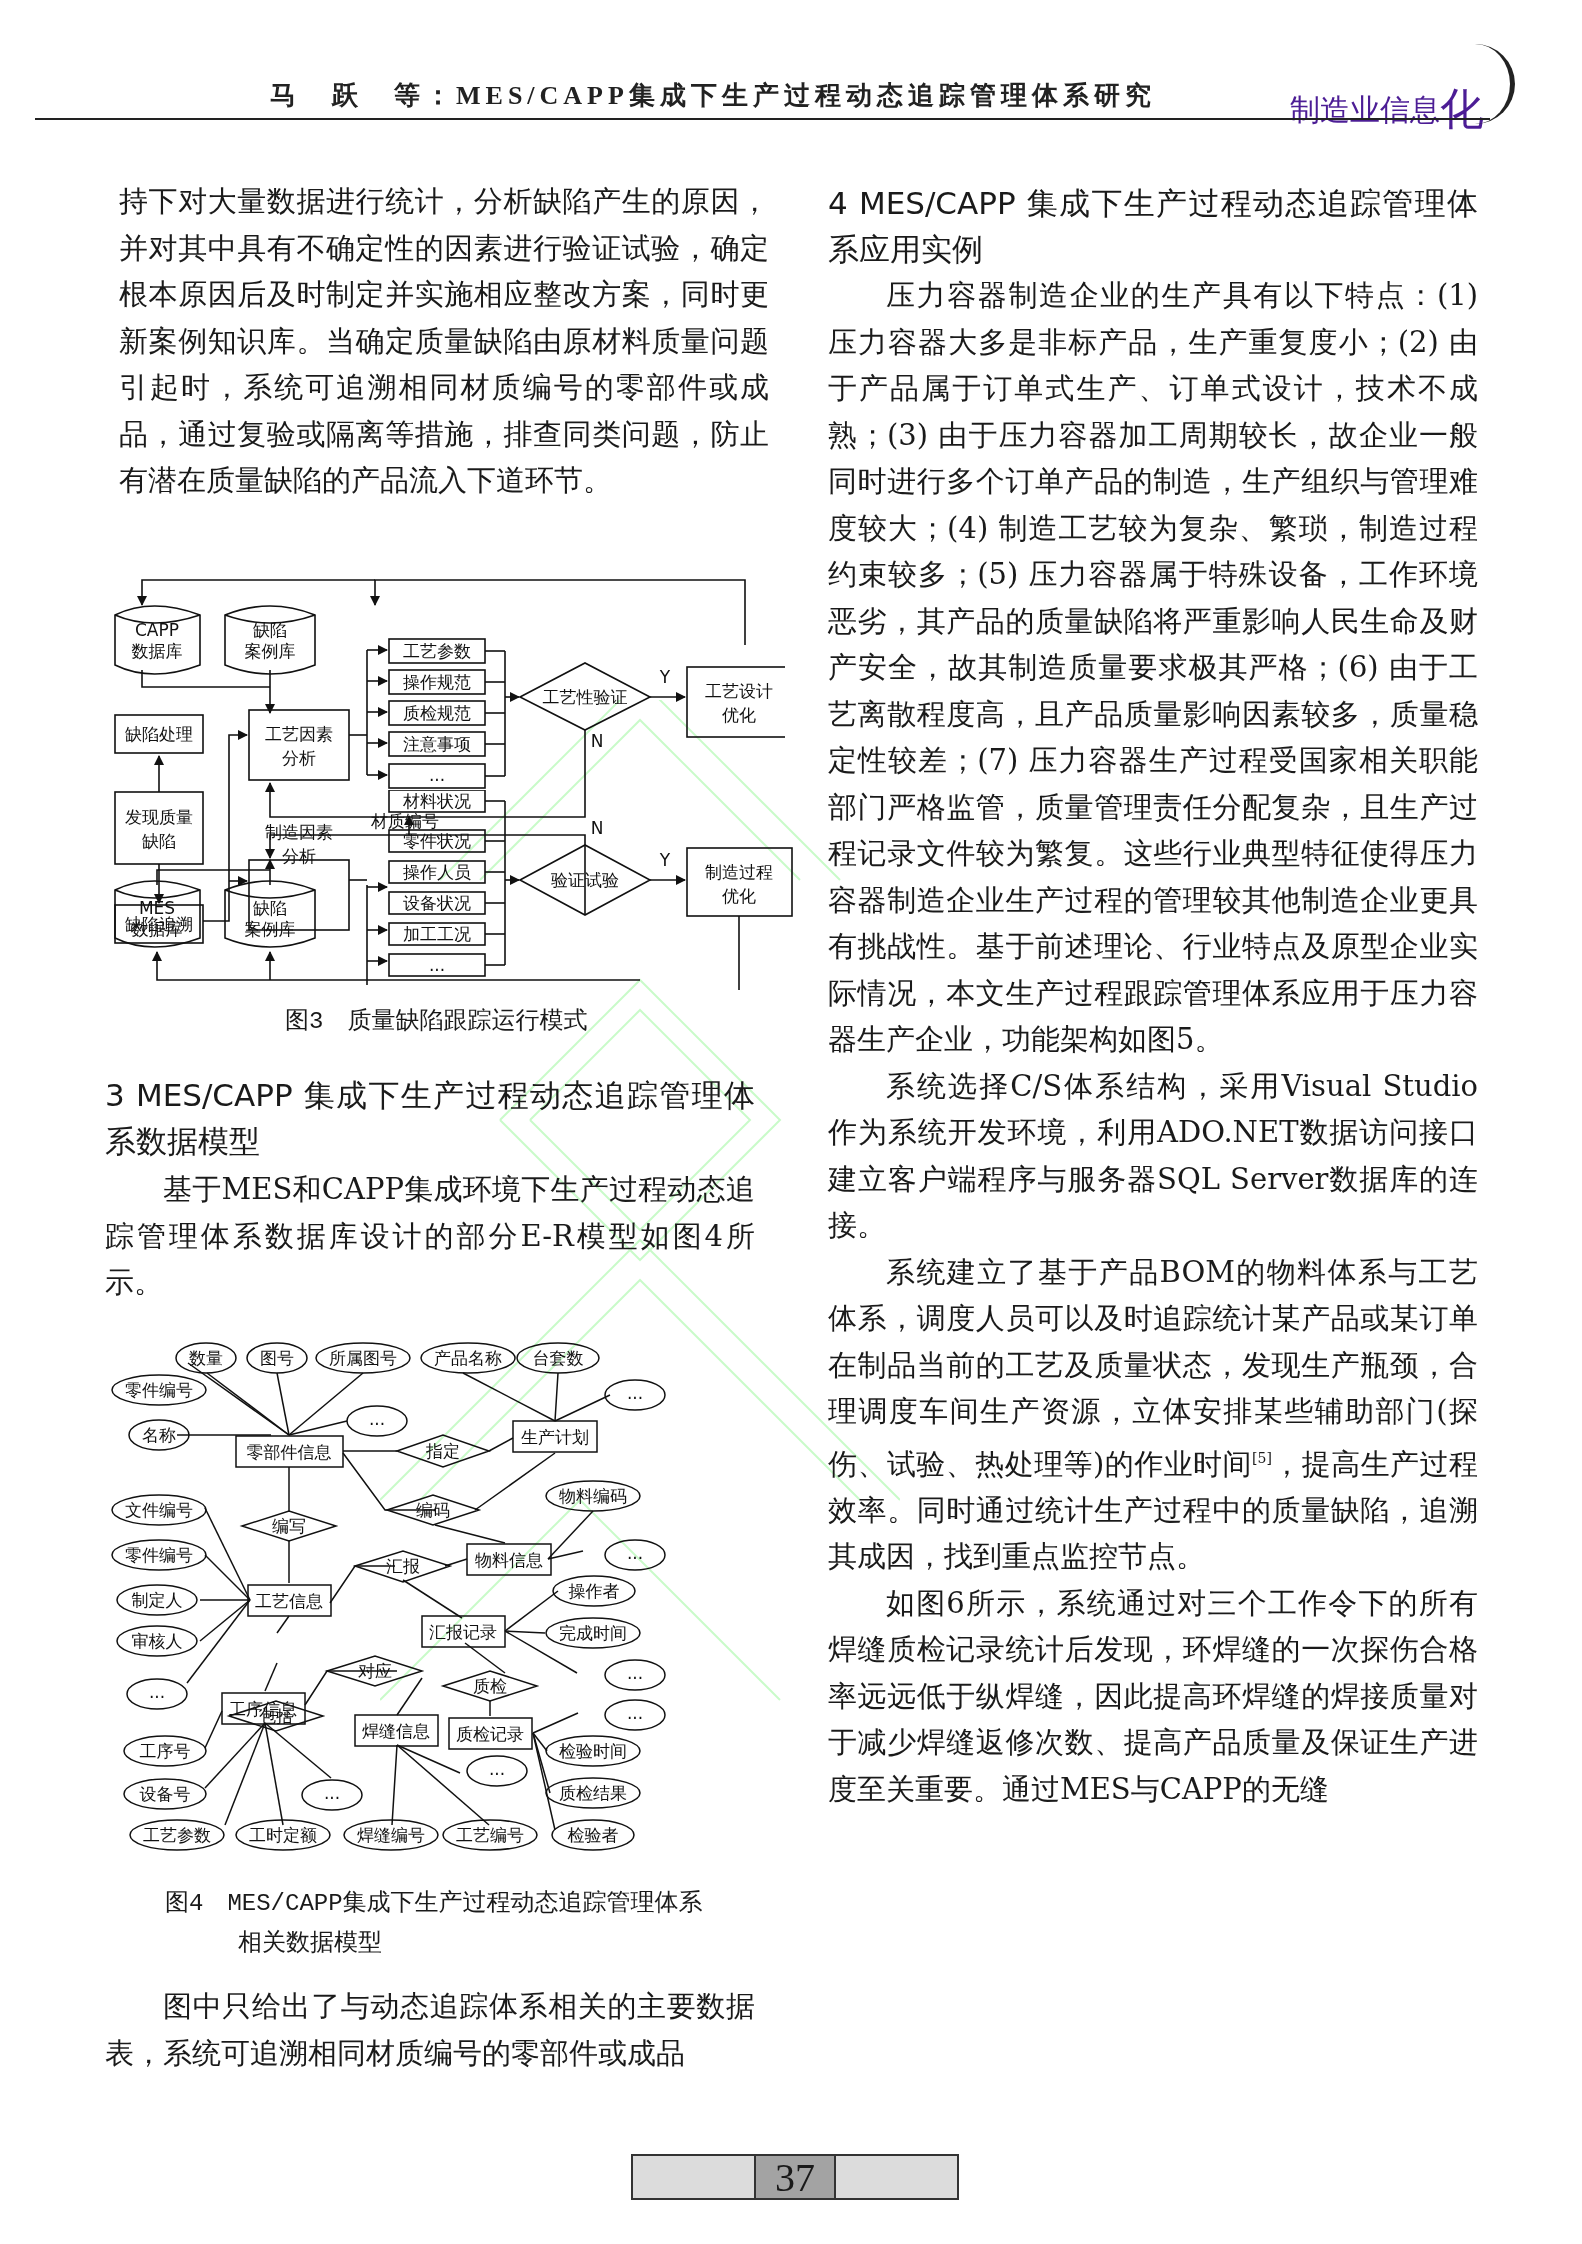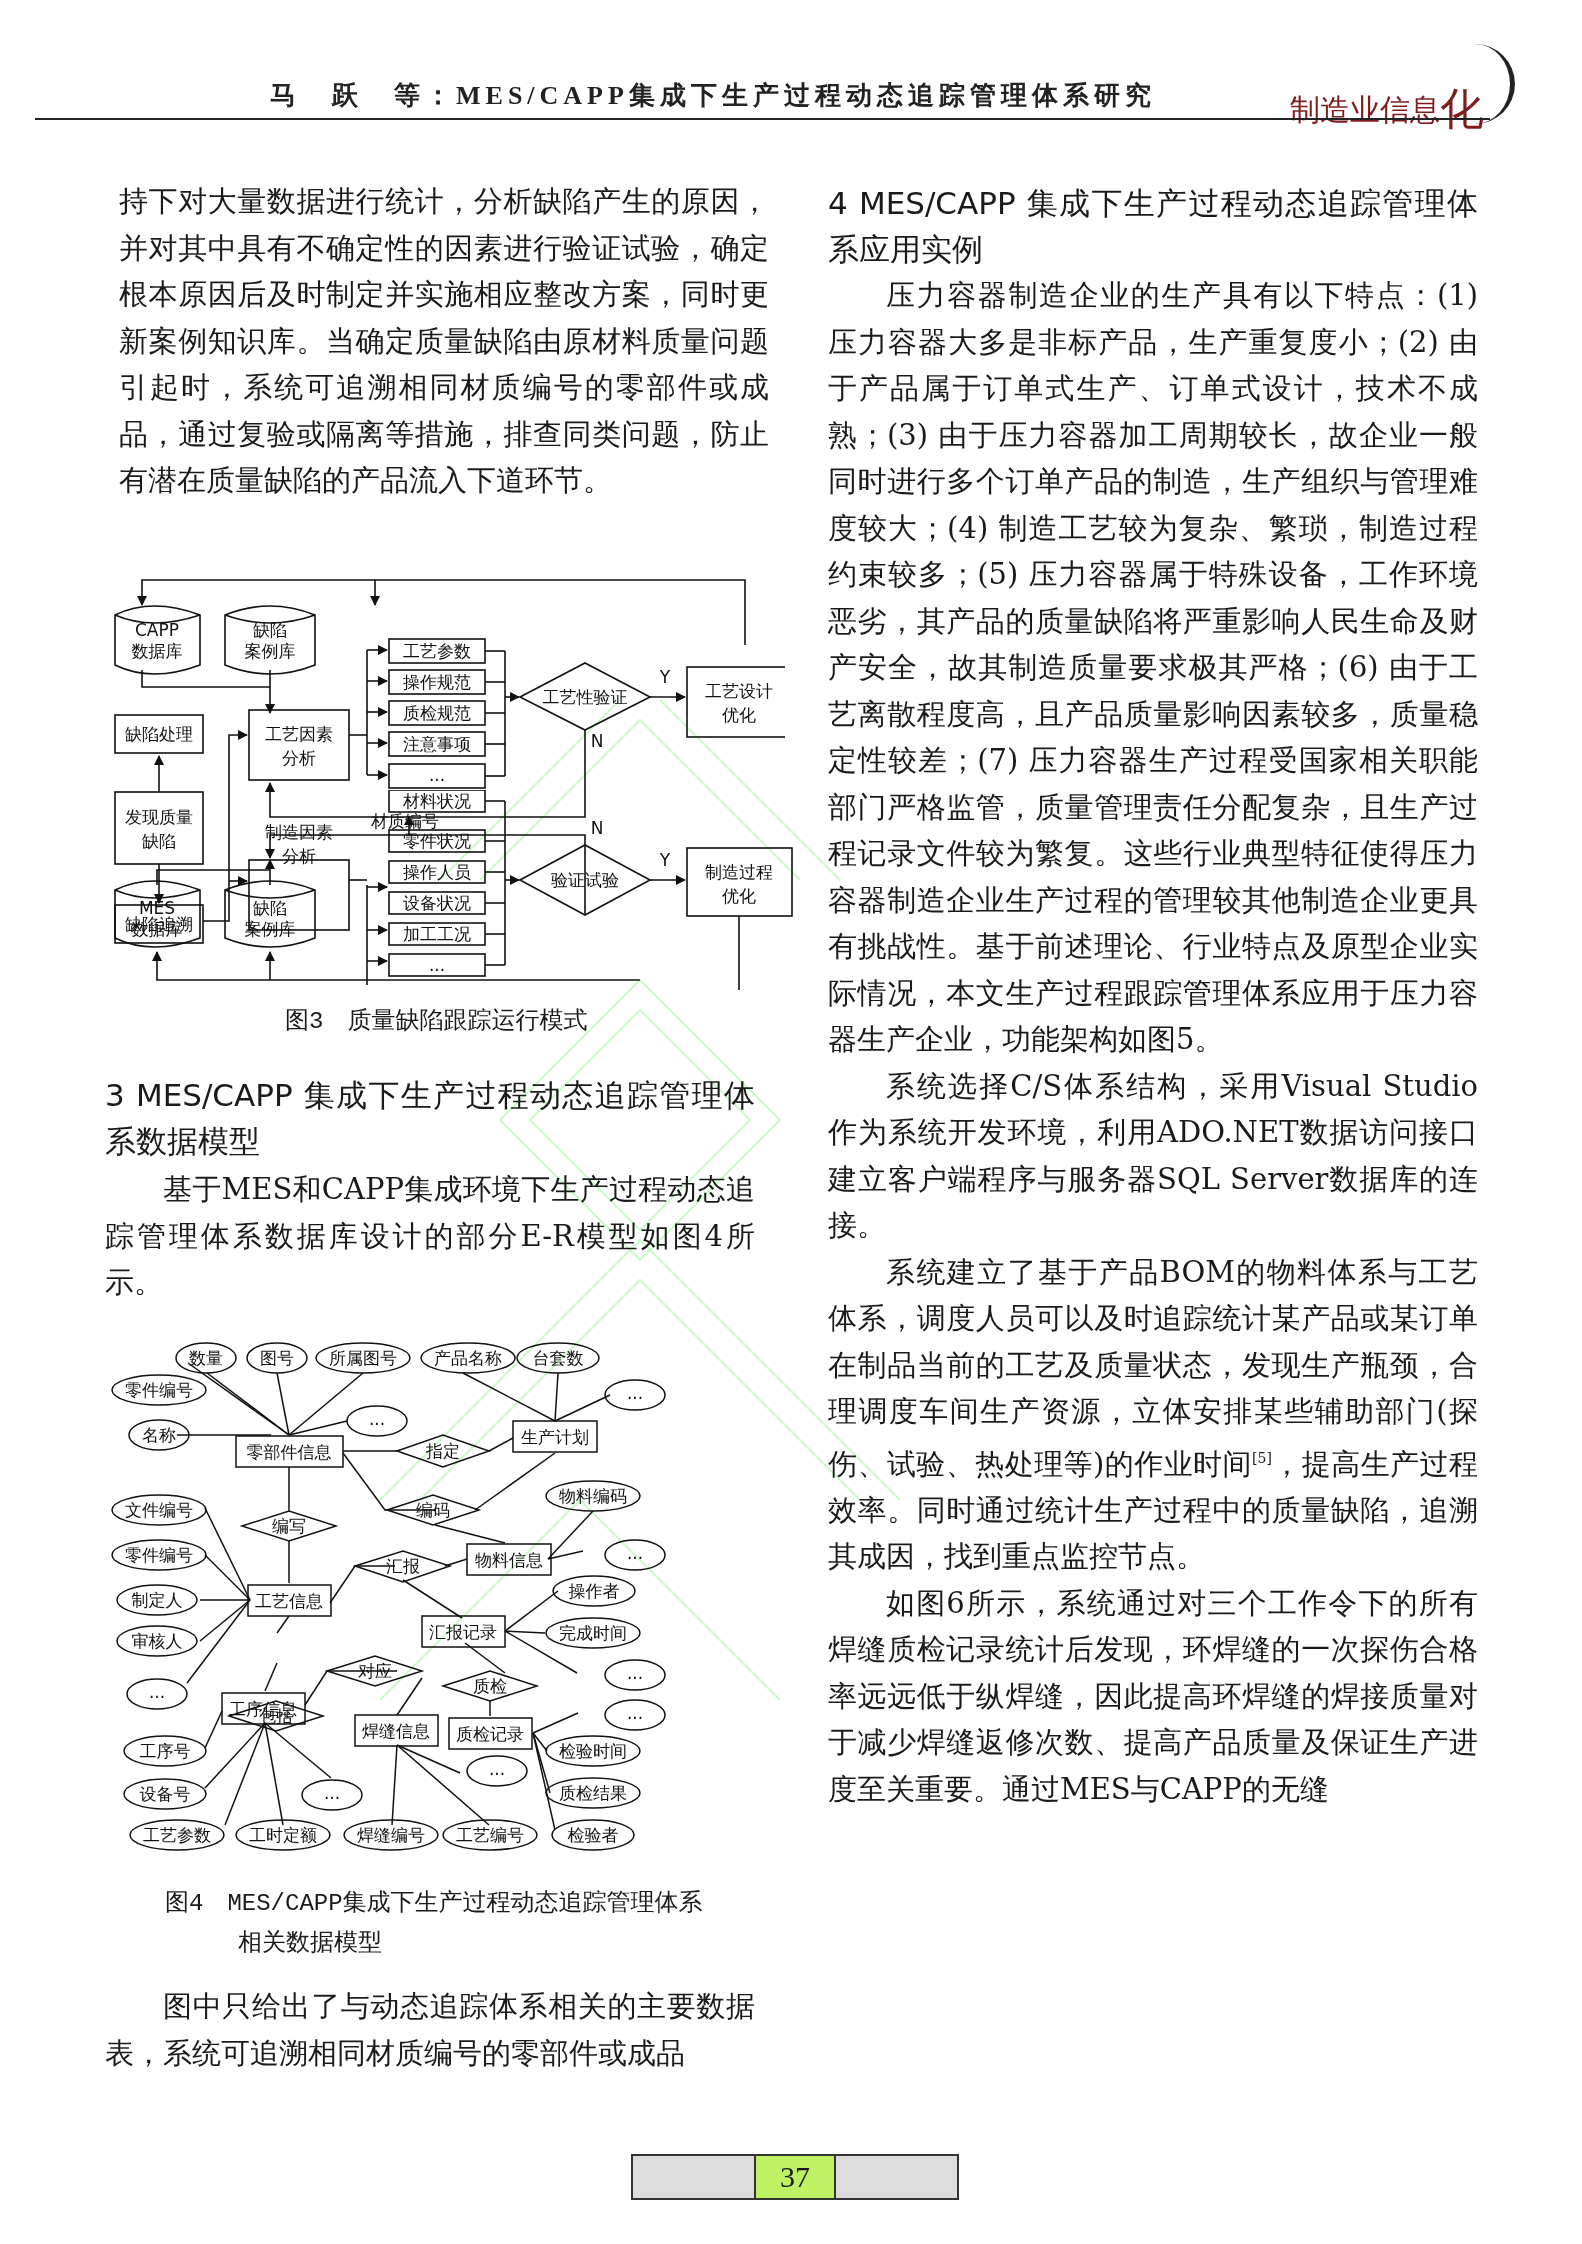--- a/index.html
+++ b/index.html
@@ -1,31 +1,31 @@
 <!DOCTYPE html>
 <html><head>
 <meta charset="utf-8">
 <style>
   html,body{margin:0;padding:0;background:#fff;}
   body{width:1582px;height:2244px;position:relative;overflow:hidden;font-family:"DejaVu Serif","Liberation Serif",serif;color:#1a1a1a;}
   .header{position:absolute;left:0;top:16px;width:1582px;height:110px;}
   .header-title{position:absolute;left:270px;top:62px;font-size:26px;letter-spacing:5px;font-family:"Liberation Serif",serif;font-weight:bold;color:#222;}
-  .header-journal{position:absolute;left:1290px;top:60px;font-size:30px;font-family:"Liberation Sans",sans-serif;color:#7f1d1d;}
+  .header-journal{position:absolute;left:1290px;top:60px;font-size:30px;font-family:"Liberation Sans",sans-serif;color:#4c1d95;}
   .header-journal .big{font-size:44px;position:relative;top:4px;}
   .header-rule{position:absolute;left:35px;top:102px;width:1455px;height:2px;background:#222;}
   .header-arc{position:absolute;left:1450px;top:28px;width:60px;height:80px;border-right:5px solid #222;border-radius:0 50px 50px 0;border-top:0;}
   .col{position:absolute;font-size:29px;line-height:46.5px;text-align:justify;}
   .col p{margin:0;}
   .indent{text-indent:58px;}
   .h2{font-family:"DejaVu Sans","Liberation Sans",sans-serif;font-size:31px;line-height:46px;font-weight:normal;margin:0;}
   .caption{position:absolute;font-size:24px;line-height:38px;font-family:Liberation Mono, monospace;}
   svg text{font-family:"DejaVu Sans","Liberation Sans",sans-serif;}
   .footer{position:absolute;left:631px;top:2154px;width:324px;height:42px;border:2px solid #333;display:flex;}
   .footer .gray{background:#dcdcdc;width:121px;height:100%;}
-  .footer .num{width:78px;height:100%;background:#bef264;border-left:2px solid #333;border-right:2px solid #333;display:flex;align-items:center;justify-content:center;font-size:30px;font-family:"Liberation Serif",serif;}
+  .footer .num{width:78px;height:100%;background:#a3a3a3;border-left:2px solid #333;border-right:2px solid #333;display:flex;align-items:center;justify-content:center;font-size:40px;font-family:"Liberation Serif",serif;}
   .watermark{position:absolute;left:380px;top:700px;width:520px;height:1100px;pointer-events:none;opacity:0.55;}
 </style>
 </head>
 <body>
 
 <div class="header">
   <div class="header-title">马　跃　等：MES/CAPP集成下生产过程动态追踪管理体系研究</div>
   <div class="header-journal">
     <span>制造业信息</span><span class="big">化</span>
   </div>

